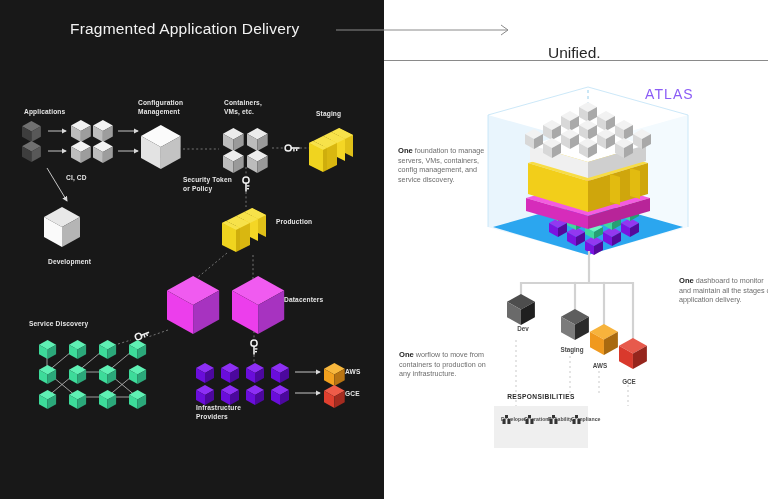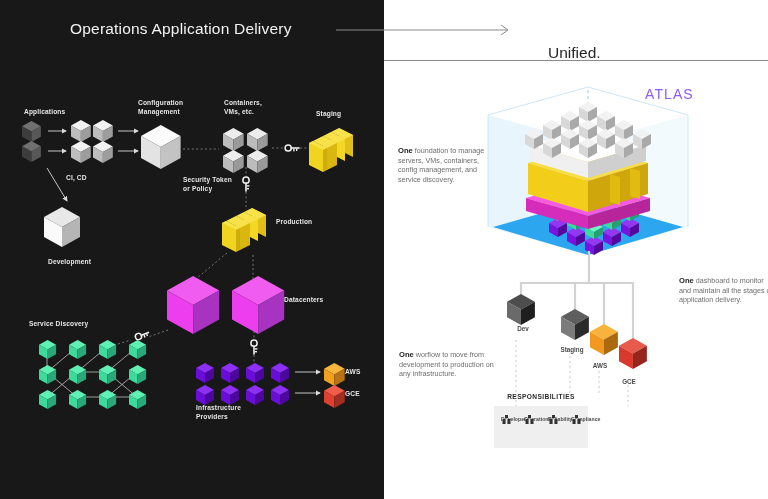--- a/index.html
+++ b/index.html
@@ -37,21 +37,21 @@
   .resp-title{position:absolute;left:494px;top:393px;width:94px;text-align:center;color:#2b2b2b;font-size:6.6px;font-weight:bold;letter-spacing:.4px;}
   .resp-item{position:absolute;width:24px;text-align:center;}
   .resp-item .nm{color:#4d4d4d;font-size:5.2px;font-weight:bold;margin-top:1px;}
 </style>
 </head>
 <body>
 
 <div class="stage">
 
   <div class="hdr-dark"></div>
-  <div class="hdr-title">Operations Application Delivery</div>
+  <div class="hdr-title">Fragmented Application Delivery</div>
   <div class="hdr-rule"></div>
   <svg class="hdr-arrow" viewBox="0 0 180 14">
     <line x1="0" y1="7" x2="172" y2="7" stroke="#8a8a8a" stroke-width="1"></line>
     <polyline points="165,2 172,7 165,12" fill="none" stroke="#8a8a8a" stroke-width="1"></polyline>
   </svg>
   <div class="hdr-unified">Unified.</div>
 
   <div class="panel-dark"></div>
 
   <svg class="dk-svg" viewBox="0 0 384 499">
@@ -593,21 +593,21 @@
       <line x1="570" y1="356" x2="570" y2="393"></line>
       <line x1="599" y1="371" x2="599" y2="393"></line>
       <line x1="628" y1="385" x2="628" y2="406"></line>
     </g>
   </svg>
 
   <div class="atlas">ATLAS</div>
 
   <div class="blurb b1"><b>One</b><span> foundation to manage servers, VMs, containers, config management, and service discovery.</span></div>
   <div class="blurb b2"><b>One</b><span> dashboard to monitor and maintain all the stages of application delivery.</span></div>
-  <div class="blurb b3"><b>One</b><span> worflow to move from development to production on any infrastructure.</span></div>
+  <div class="blurb b3"><b>One</b><span> worflow to move from containers to production on any infrastructure.</span></div>
 
   <div class="node-lbl" style="left:508px;top:325px;width:30px;">Dev</div>
   <div class="node-lbl" style="left:554px;top:346px;width:36px;">Staging</div>
   <div class="node-lbl" style="left:586px;top:362px;width:28px;">AWS</div>
   <div class="node-lbl" style="left:615px;top:378px;width:28px;">GCE</div>
 
   <div class="resp-title">RESPONSIBILITIES</div>
   <div class="resp-box"></div>
 
   <div class="resp-item" style="left:501px;top:415px;">

